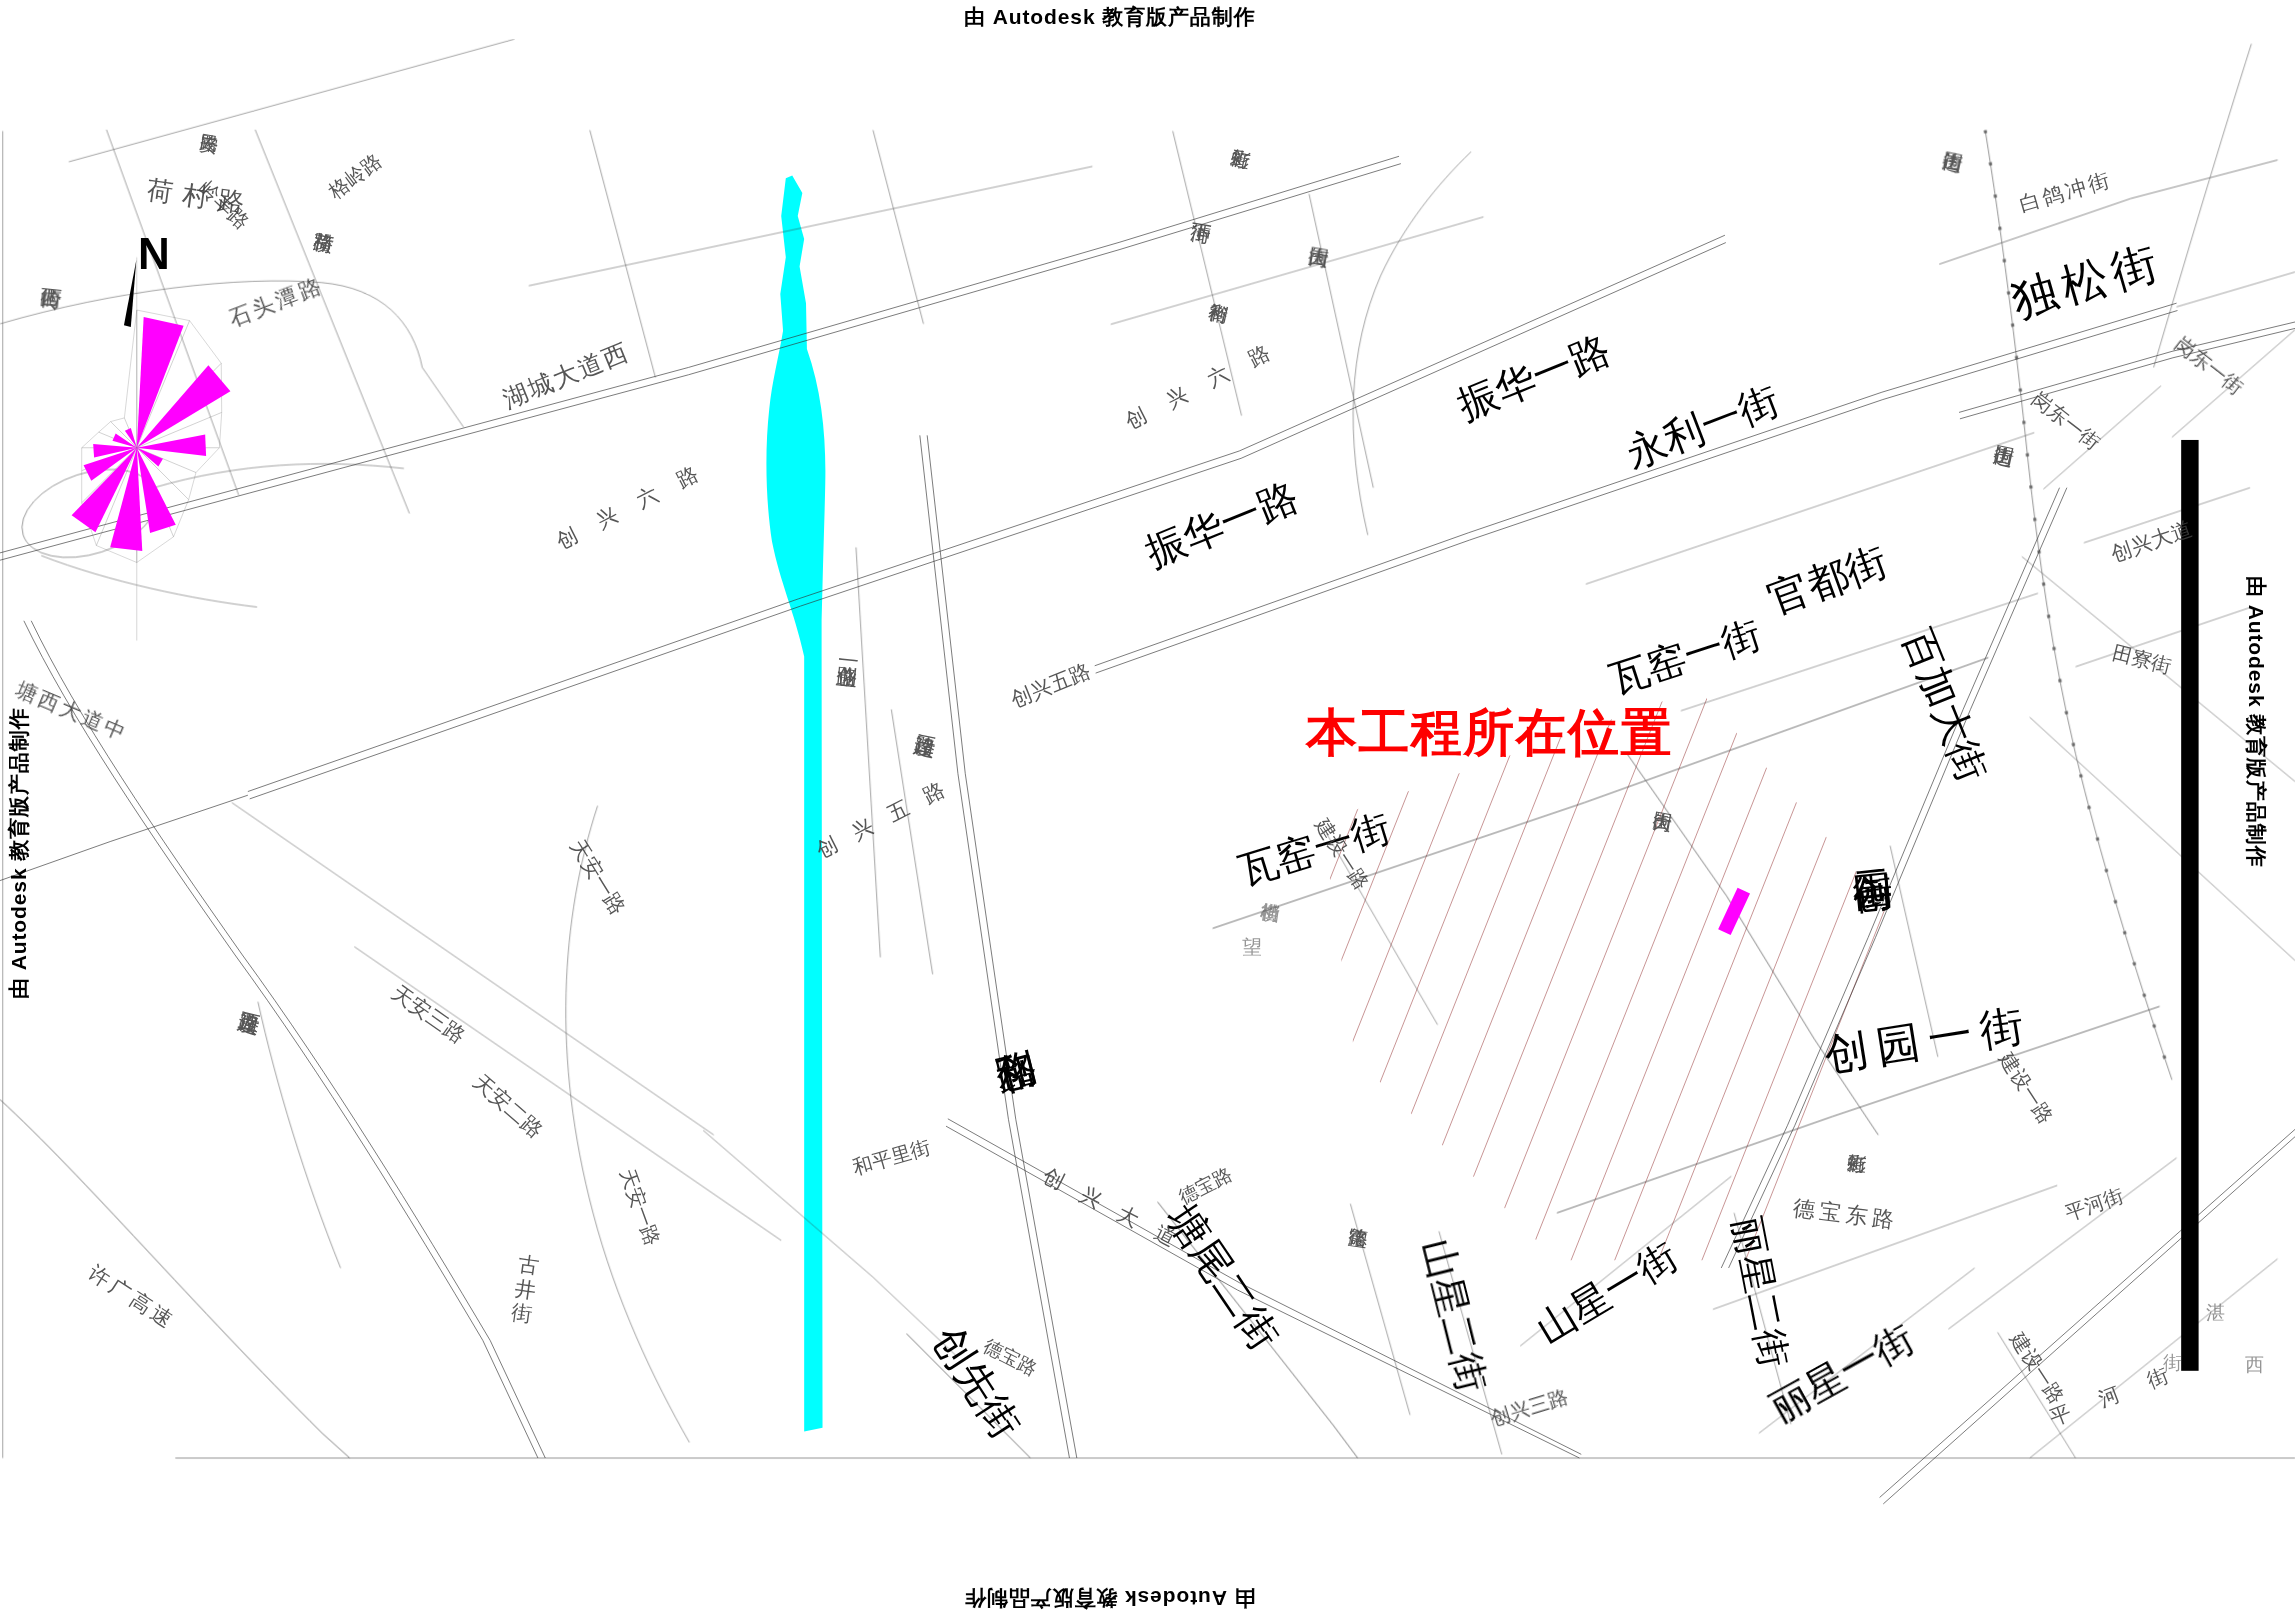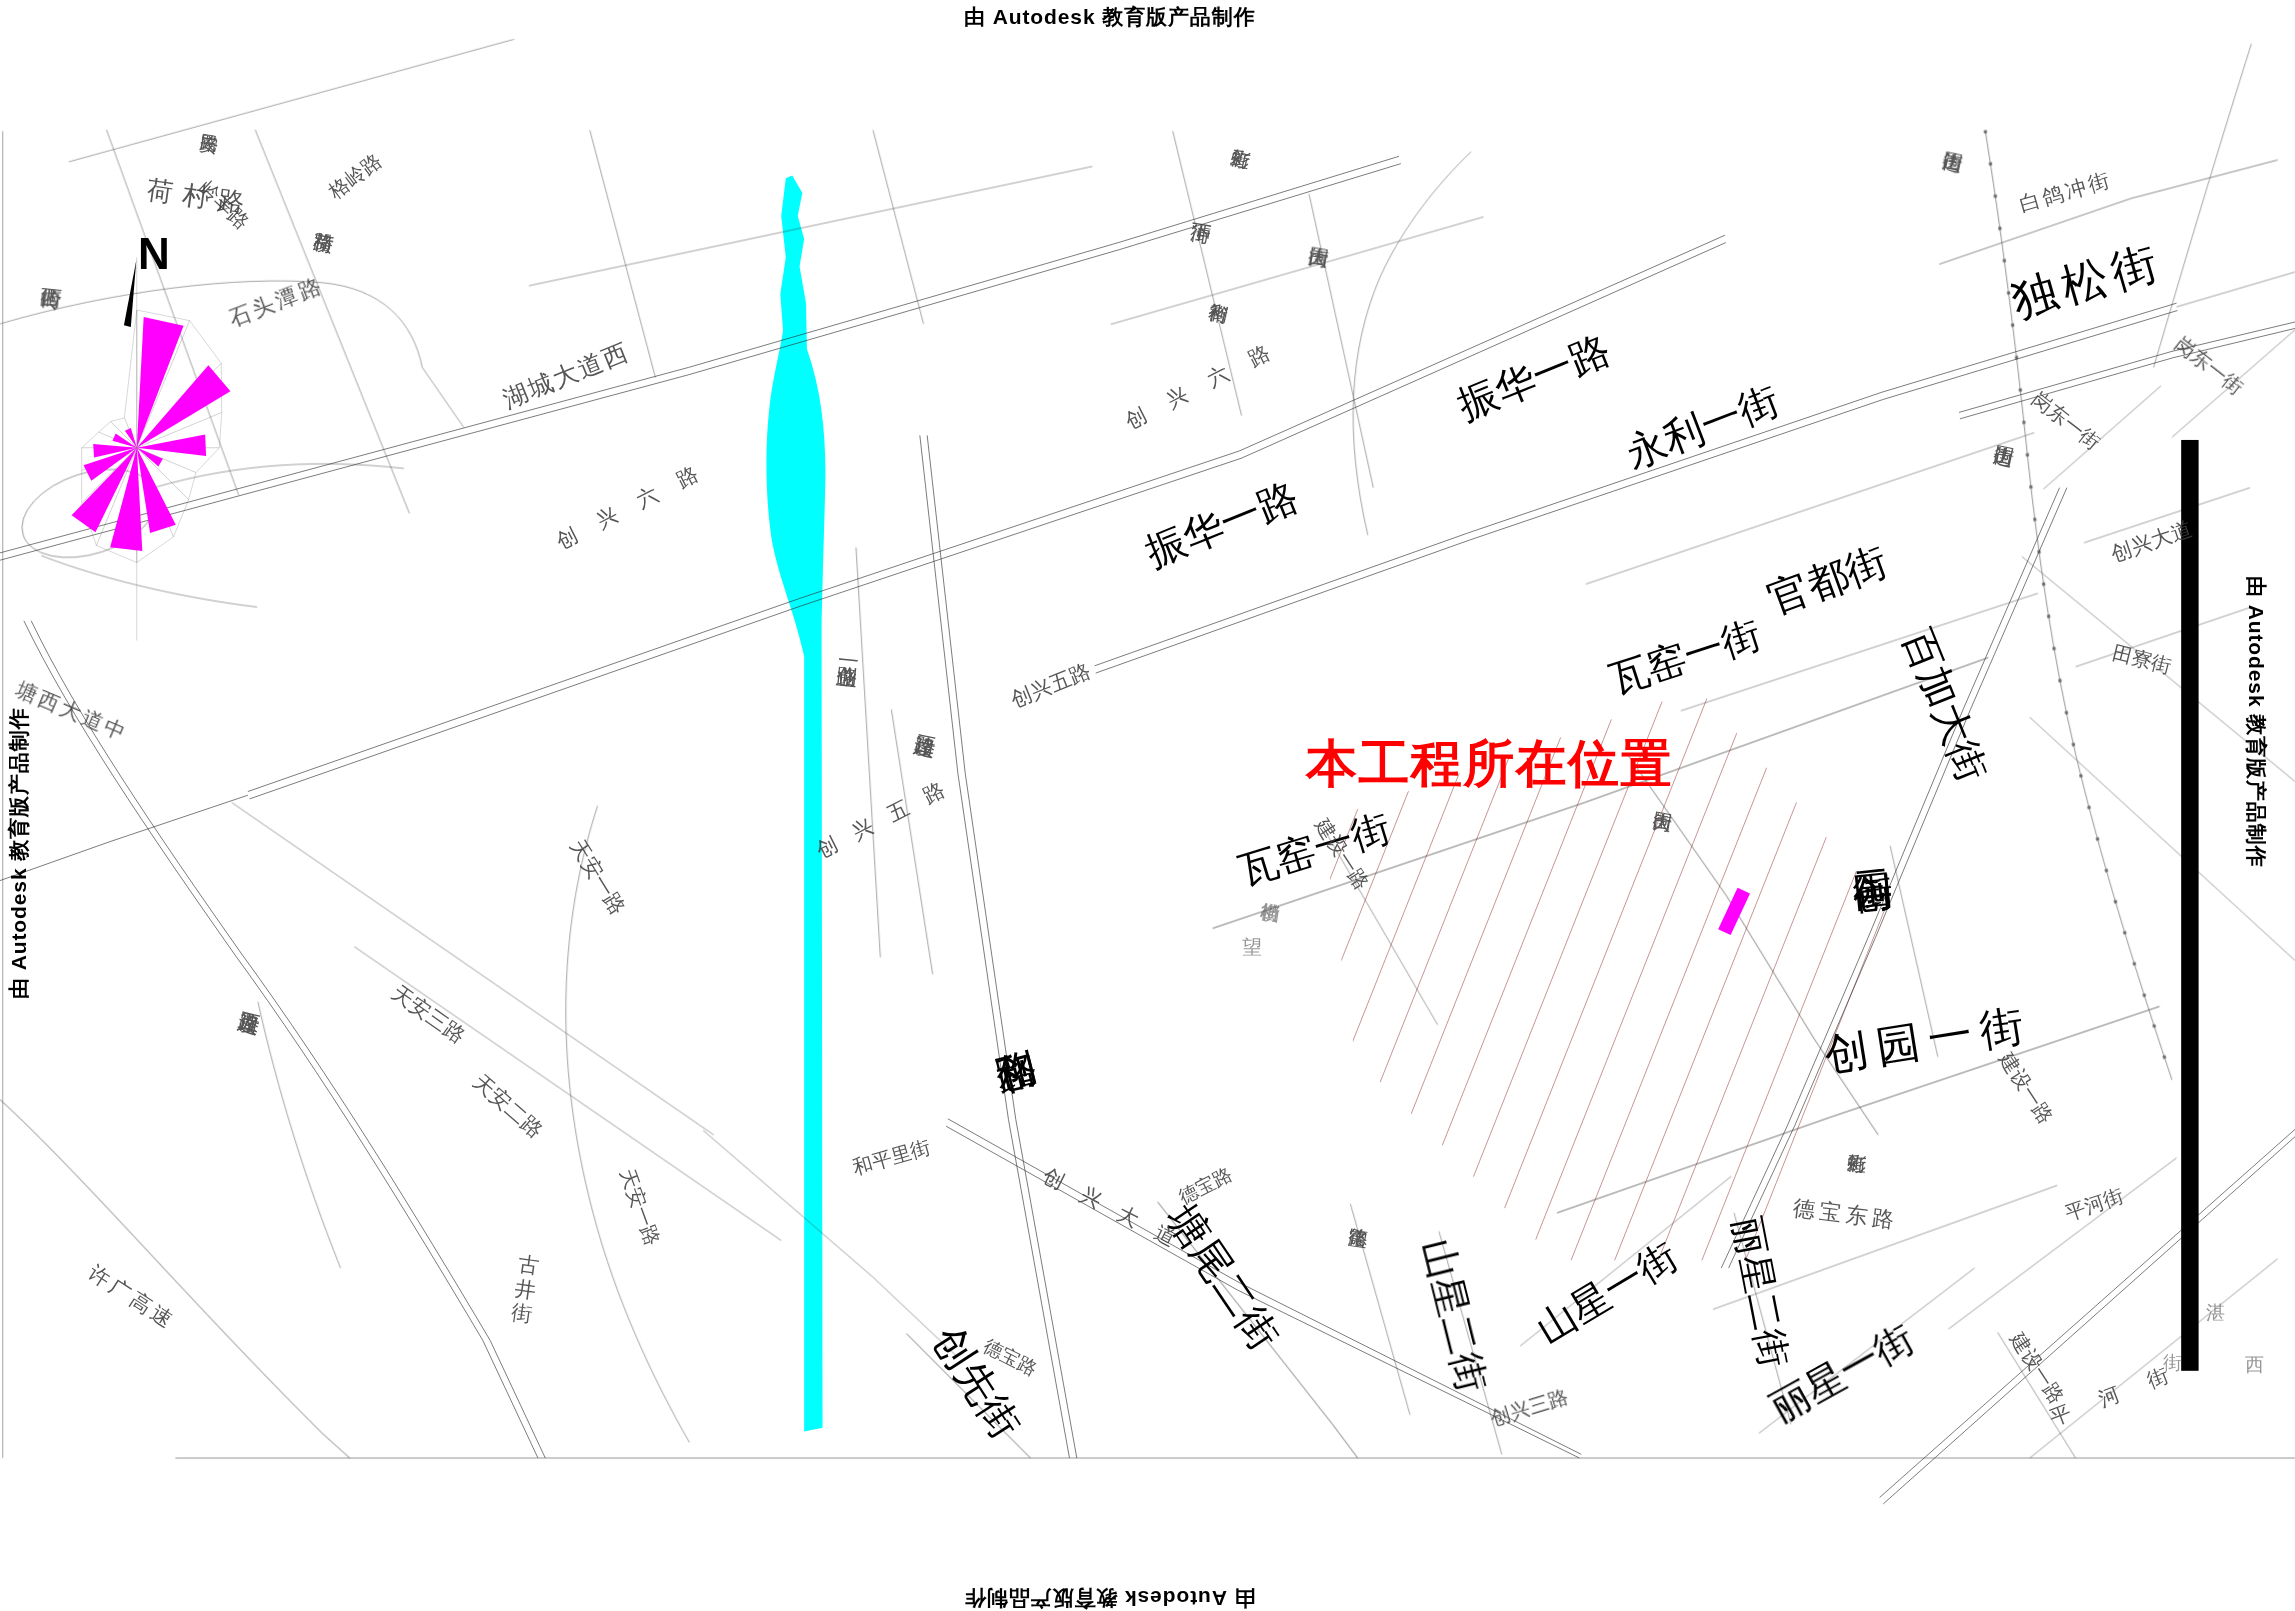--- a/index.html
+++ b/index.html
@@ -177,21 +177,21 @@
     <rect x="3763" y="1935" width="30" height="100" transform="rotate(25 3778 1985)" fill="#FF00FF"></rect>
   </svg>
 
   <div class="wm" style="left:964px;top:2.8px;">由 Autodesk 教育版产品制作</div>
   <div class="wm" style="left:964px;top:1584px;transform:rotate(180deg);">由 Autodesk 教育版产品制作</div>
   <div class="wm" style="left:4.6px;top:999px;transform:rotate(-90deg);transform-origin:0 0;">由 Autodesk 教育版产品制作</div>
   <div class="wm" style="left:2270px;top:576px;transform:rotate(90deg);transform-origin:0 0;">由 Autodesk 教育版产品制作</div>
 
   <div class="north-n" style="left:138px;top:229px;">N</div>
 
-  <div class="lb red" style="left:1306px;top:739px;font-size:51px;letter-spacing:1.4px;">本工程所在位置</div>
+  <div class="lb red" style="left:1306px;top:708px;font-size:51px;letter-spacing:1.4px;">本工程所在位置</div>
 
   <div class="lb" style="left:2013px;top:280px;font-size:46px;letter-spacing:5.5px;transform:rotate(-16deg);">独松街</div>
   <div class="lb" style="left:1460px;top:388px;font-size:40px;transform:rotate(-22deg);">振华一路</div>
   <div class="lb" style="left:1148px;top:535px;font-size:40px;transform:rotate(-22deg);">振华一路</div>
   <div class="lb" style="left:1628px;top:436px;font-size:40px;transform:rotate(-21deg);">永利一街</div>
   <div class="lb" style="left:1770px;top:581px;font-size:41px;transform:rotate(-20deg);">官都街</div>
   <div class="lb" style="left:1611px;top:661px;font-size:39px;transform:rotate(-18deg);">瓦窑一街</div>
   <div class="lb" style="left:1240px;top:852px;font-size:39px;transform:rotate(-17deg);">瓦窑一街</div>
   <div class="lb" style="left:1933px;top:624px;font-size:40px;transform:rotate(68deg);transform-origin:0 0;">百加大街</div>
   <div class="lb vert" style="left:1846px;top:842px;font-size:40px;transform:rotate(-6deg);">创园二街</div>

